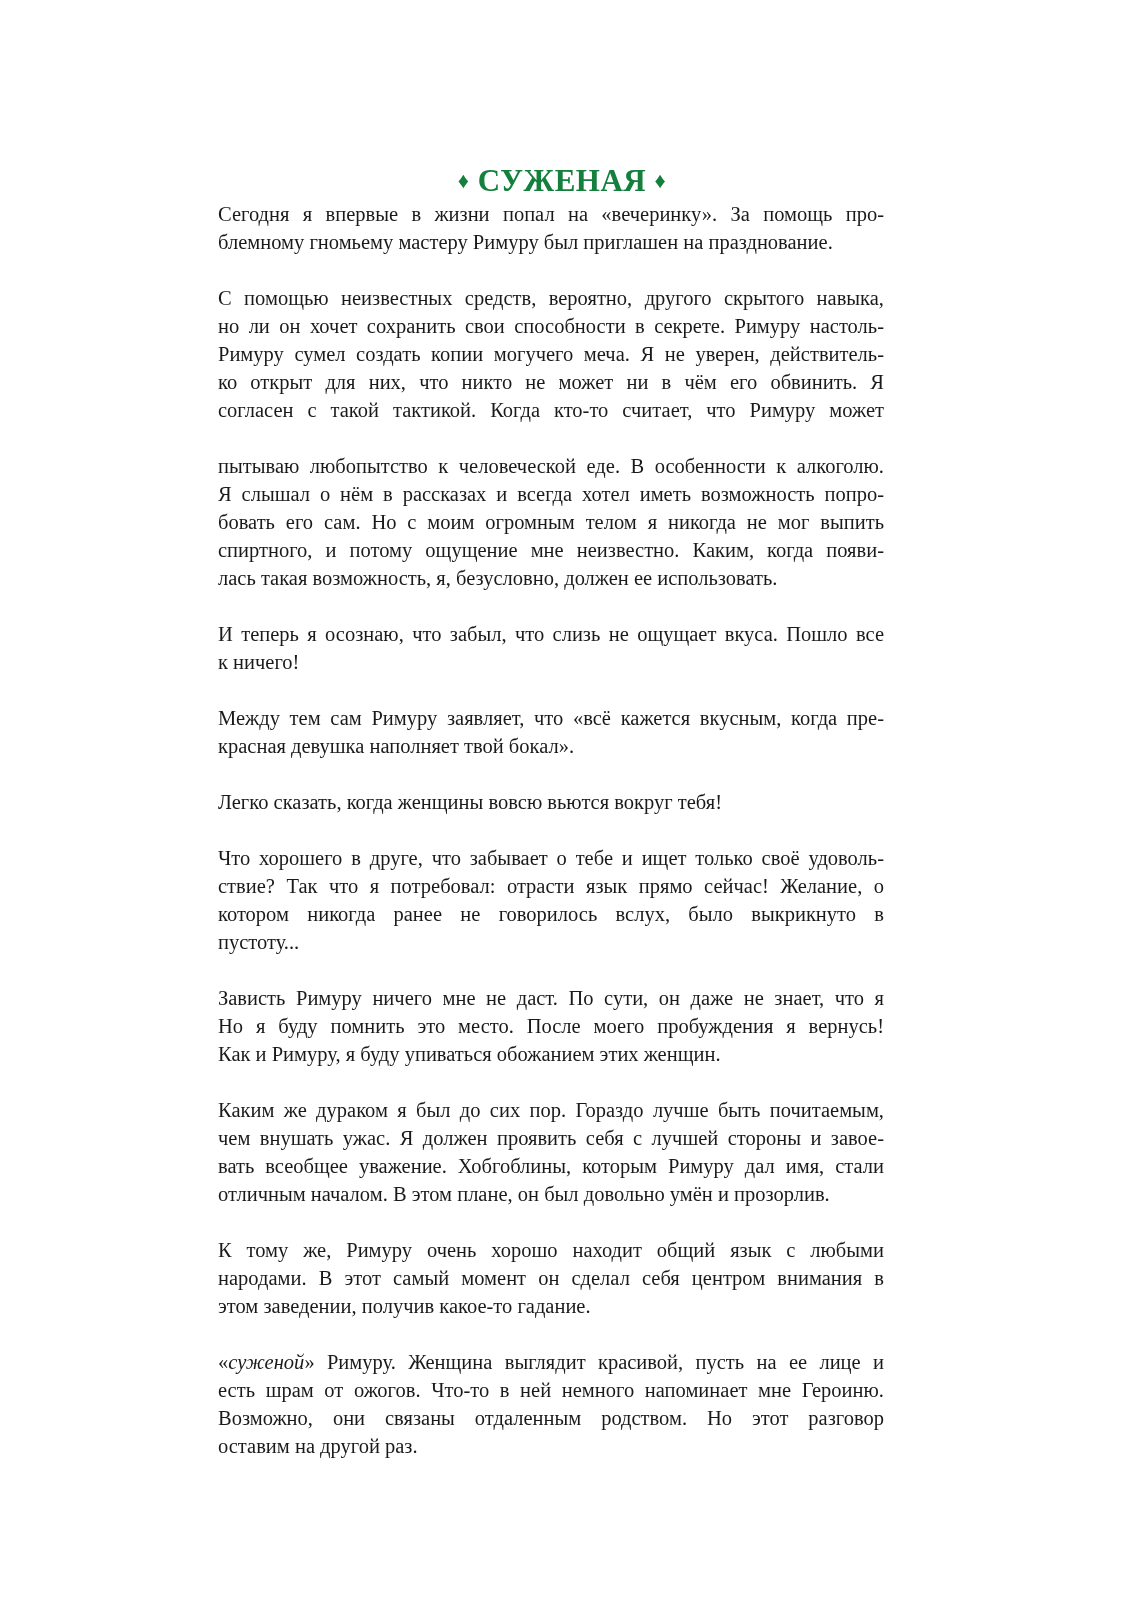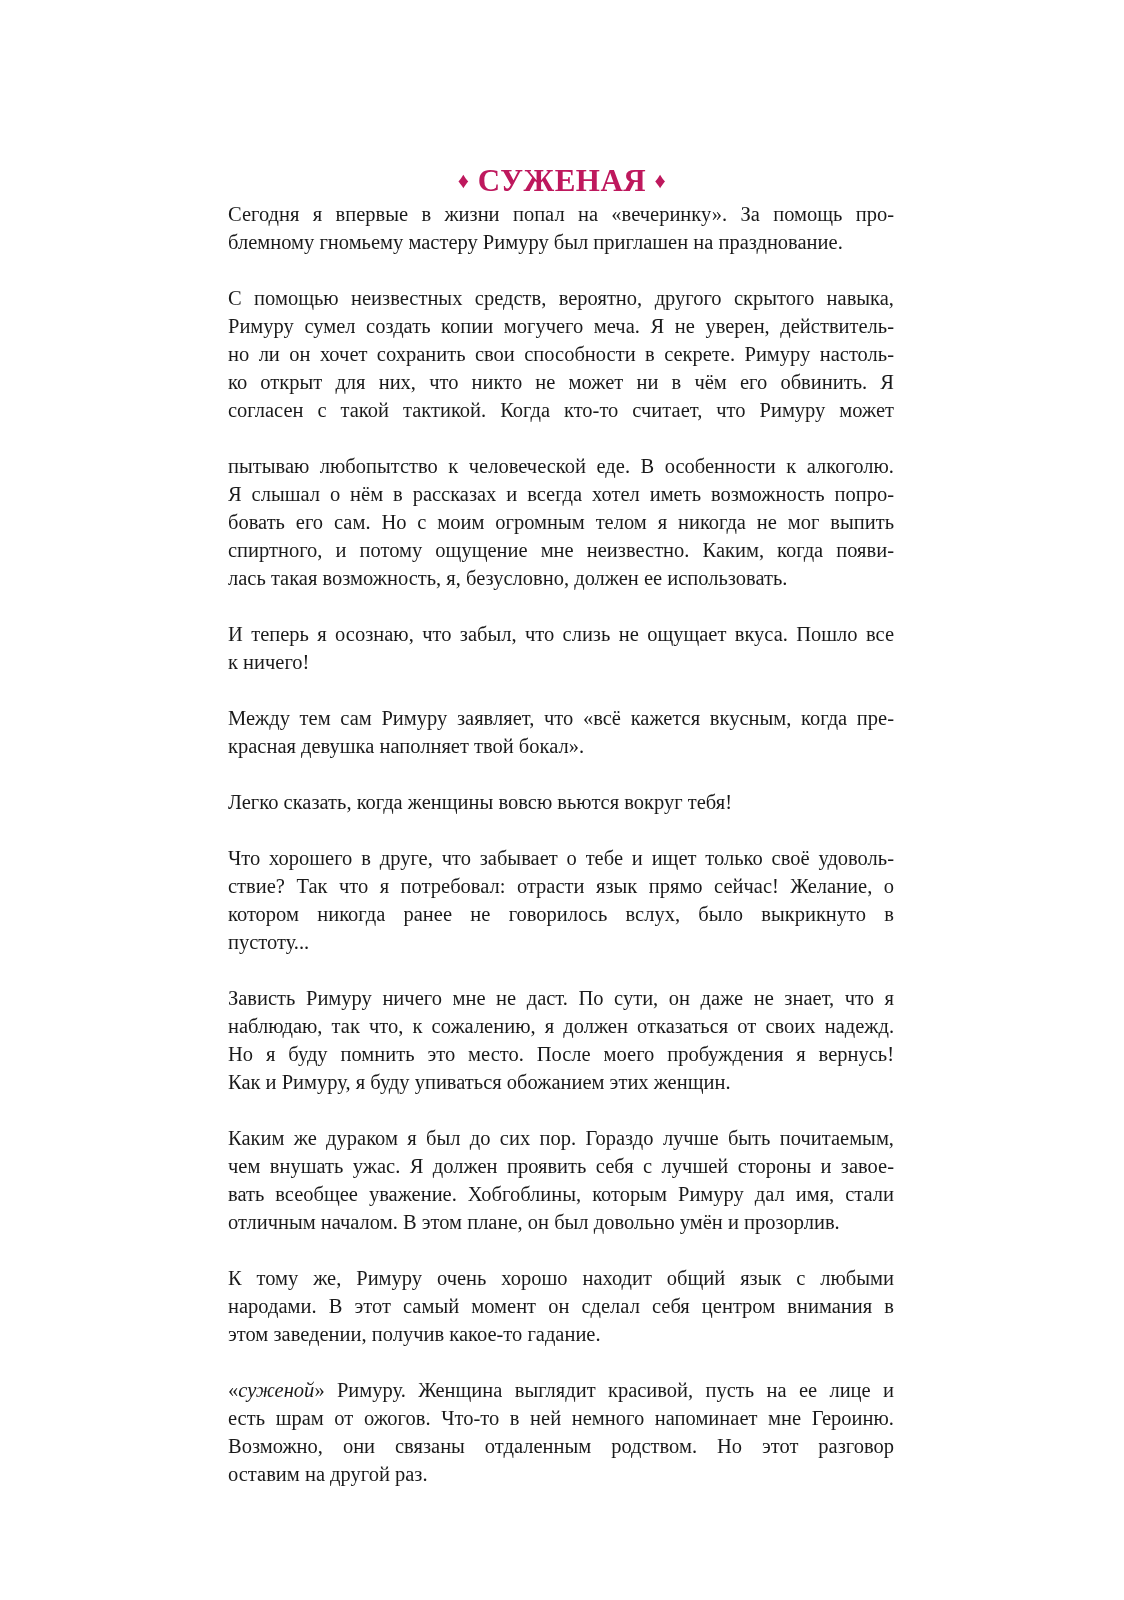--- a/index.html
+++ b/index.html
@@ -1,21 +1,21 @@
 <!DOCTYPE html>
 <html><head>
 <meta charset="utf-8">
 <style>
   html, body { margin: 0; padding: 0; background: #ffffff; }
   body { width: 1124px; height: 1600px; position: relative; overflow: hidden;
          font-family: "Liberation Serif", "DejaVu Serif", serif; color: #1a1a1a; }
   .title { position: absolute; top: 142px; left: 0; width: 1124px; text-align: center;
-           font-size: 31px; letter-spacing: 0.5px; color: #be185d; }
+           font-size: 31px; letter-spacing: 0.5px; color: #15803d; }
   .title .dia { font-size: 22px; vertical-align: 3px; }
-  .body { position: absolute; left: 218px; top: 200px; width: 666px; margin-left: 10px; }
+  .body { position: absolute; left: 218px; top: 200px; width: 666px; }
   .para { margin: 0 0 28px 0; }
   .line { display: block; font-size: 20.5px; line-height: 28px; height: 28px;
           text-align: justify; text-align-last: justify; white-space: nowrap; }
   .line.last { text-align-last: left; }
   .ital { }
 </style>
 </head>
 <body>
 
 <h1 class="title">
@@ -24,22 +24,22 @@
   <span class="dia">♦</span>
 </h1>
 
 <div class="body" id="body">
     <div class="para">
       <span class="line">Сегодня я впервые в жизни попал на «вечеринку». За помощь про-</span>
       <span class="line last">блемному гномьему мастеру Римуру был приглашен на празднование.</span>
     </div>
     <div class="para">
       <span class="line">С помощью неизвестных средств, вероятно, другого скрытого навыка,</span>
+      <span class="line">но ли он хочет сохранить свои способности в секрете. Римуру настоль-</span>
       <span class="line">Римуру сумел создать копии могучего меча. Я не уверен, действитель-</span>
-      <span class="line">но ли он хочет сохранить свои способности в секрете. Римуру настоль-</span>
       <span class="line">ко открыт для них, что никто не может ни в чём его обвинить. Я</span>
       <span class="line">согласен с такой тактикой. Когда кто-то считает, что Римуру может</span>
     </div>
     <div class="para">
       <span class="line">пытываю любопытство к человеческой еде. В особенности к алкоголю.</span>
       <span class="line">Я слышал о нём в рассказах и всегда хотел иметь возможность попро-</span>
       <span class="line">бовать его сам. Но с моим огромным телом я никогда не мог выпить</span>
       <span class="line">спиртного, и потому ощущение мне неизвестно. Каким, когда появи-</span>
       <span class="line last">лась такая возможность, я, безусловно, должен ее использовать.</span>
     </div>
@@ -55,21 +55,20 @@
       <span class="line last">Легко сказать, когда женщины вовсю вьются вокруг тебя!</span>
     </div>
     <div class="para">
       <span class="line">Что хорошего в друге, что забывает о тебе и ищет только своё удоволь-</span>
       <span class="line">ствие? Так что я потребовал: отрасти язык прямо сейчас! Желание, о</span>
       <span class="line">котором никогда ранее не говорилось вслух, было выкрикнуто в</span>
       <span class="line last">пустоту...</span>
     </div>
     <div class="para">
       <span class="line">Зависть Римуру ничего мне не даст. По сути, он даже не знает, что я</span>
-      <span class="line">наблюдаю, так что, к сожалению, я должен отказаться от своих надежд.</span>
       <span class="line">Но я буду помнить это место. После моего пробуждения я вернусь!</span>
       <span class="line last">Как и Римуру, я буду упиваться обожанием этих женщин.</span>
     </div>
     <div class="para">
       <span class="line">Каким же дураком я был до сих пор. Гораздо лучше быть почитаемым,</span>
       <span class="line">чем внушать ужас. Я должен проявить себя с лучшей стороны и завое-</span>
       <span class="line">вать всеобщее уважение. Хобгоблины, которым Римуру дал имя, стали</span>
       <span class="line last">отличным началом. В этом плане, он был довольно умён и прозорлив.</span>
     </div>
     <div class="para">

